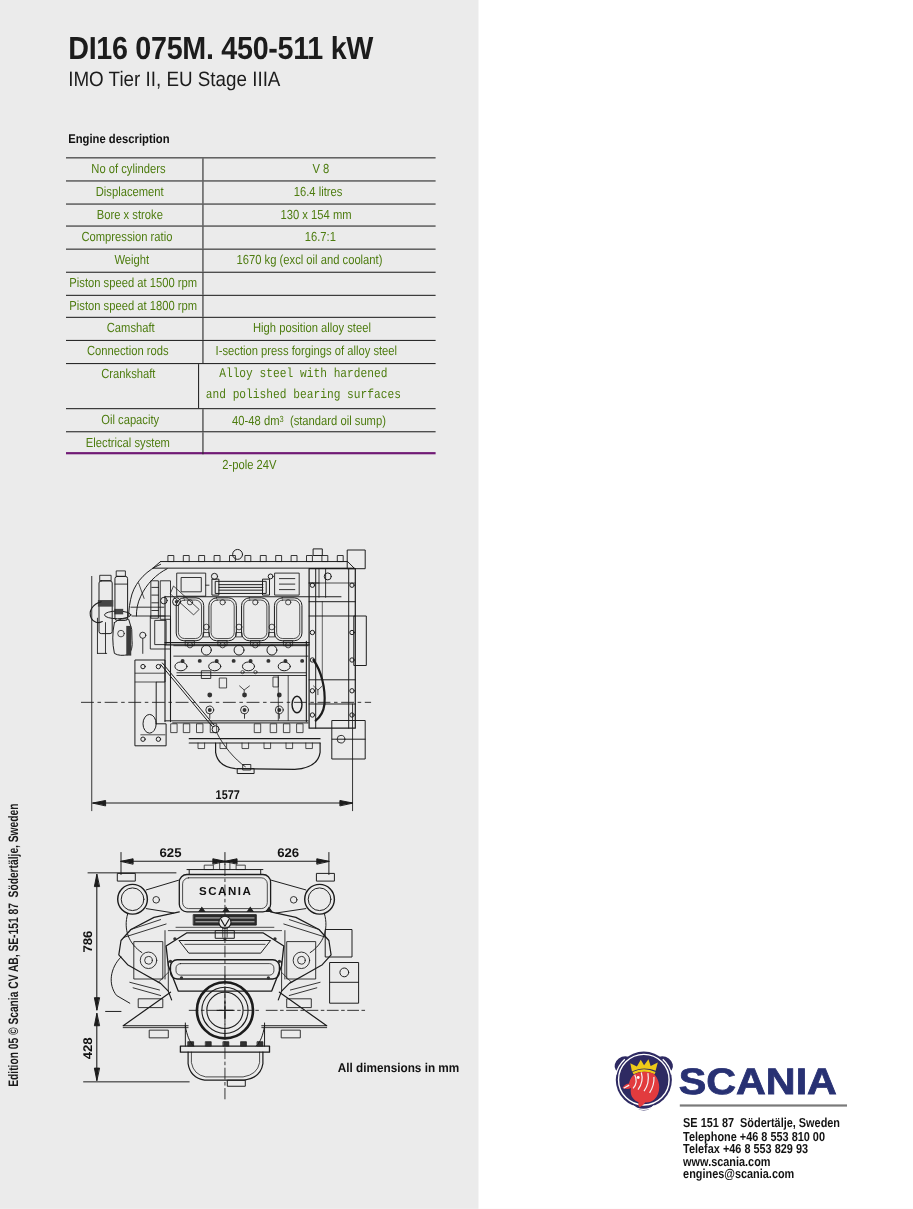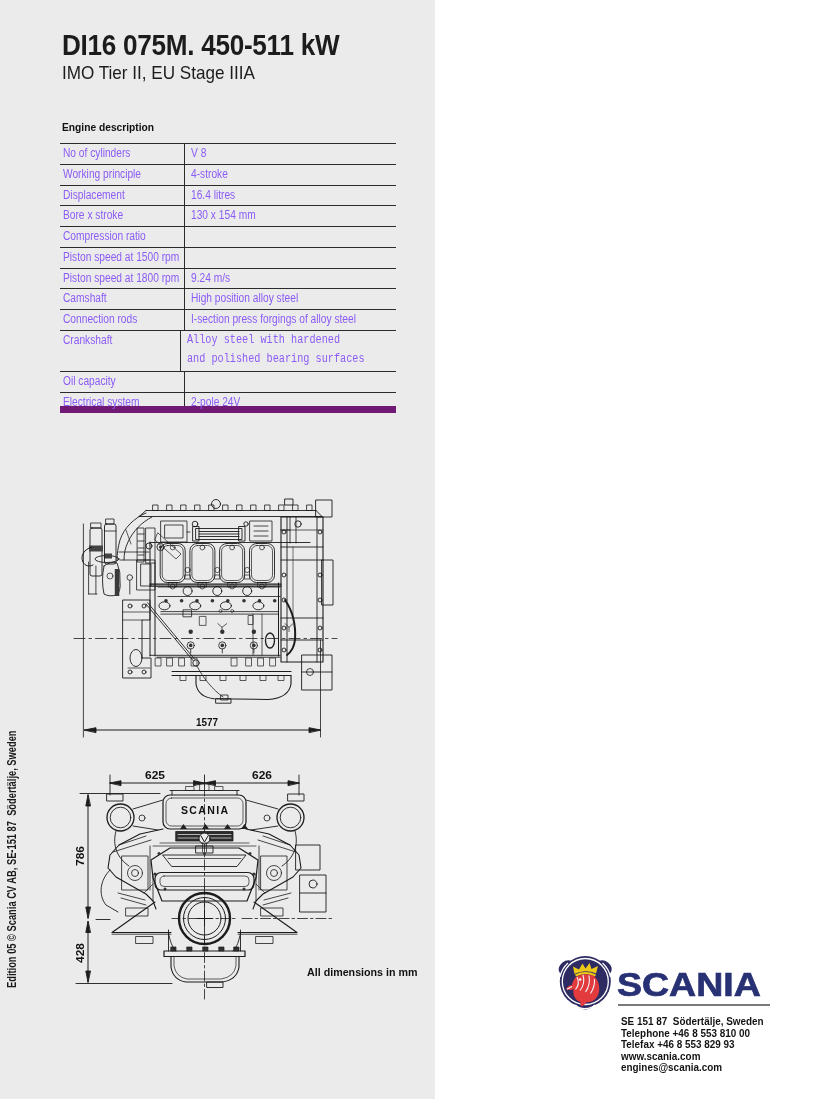--- a/index.html
+++ b/index.html
@@ -3,24 +3,24 @@
 <meta charset="utf-8">
 <style>
 html,body{margin:0;padding:0;}
 body{width:830px;height:1099px;position:relative;overflow:hidden;
  font-family:"Liberation Sans",sans-serif;background:#ffffff;color:#1a1a1a;}
 .abs{position:absolute;}
 #graybg{left:0;top:0;width:435px;height:1099px;background:#ebebeb;}
 #title{left:62px;top:29px;font-size:29px;font-weight:bold;letter-spacing:-0.3px;color:#1c1c1c;transform:scaleX(0.90);transform-origin:0 50%;white-space:nowrap;}
 #subtitle{left:62px;top:62px;font-size:19px;color:#1c1c1c;transform:scaleX(0.90);transform-origin:0 50%;white-space:nowrap;}
 #engdesc{left:62px;top:121px;font-size:11.5px;font-weight:bold;color:#111;transform:scaleX(0.89);transform-origin:0 50%;white-space:nowrap;}
-#tbl{left:60px;top:143px;width:336px;font-size:12px;color:#8b5cf6;}
+#tbl{left:60px;top:143px;width:336px;font-size:12px;color:#4d7c0f;text-align:center;}
 .row{display:flex;border-top:1px solid #2a2a2a;height:20.75px;line-height:19.8px;box-sizing:border-box;}
 .row.dbl{height:41.5px;}
-.row.last{border-bottom:7px solid #701a75;}
+.row.last{border-bottom:2px solid #701a75;flex-direction:column;}
 .c1{width:124.5px;border-right:1px solid #2a2a2a;padding-left:2.5px;box-sizing:border-box;}
 .c2{padding-left:6px;flex:1;}
 .dbl .c2{line-height:19.2px;padding-top:0.5px;font-family:Liberation Mono, monospace;}
 .t{display:inline-block;transform:scaleX(0.85);transform-origin:0 50%;white-space:nowrap;}
 #edition{left:4.5px;top:988px;font-size:12.5px;font-weight:bold;color:#1a1a1a;white-space:nowrap;
  transform:rotate(-90deg) scaleX(0.745);transform-origin:0 0;}
 #alldim{left:307px;top:966px;font-size:11.5px;font-weight:bold;color:#111;transform:scaleX(0.93);transform-origin:0 50%;white-space:nowrap;}
 #wordmark{left:617px;top:965.5px;font-size:33.5px;font-weight:bold;color:#283173;-webkit-text-stroke:0.7px #283173;letter-spacing:0;transform:scaleX(1.12);transform-origin:0 0;white-space:nowrap;}
 #logorule{left:618px;top:1004px;width:152px;height:2px;background:#7a7a7a;}
 #addr{left:621px;top:1016px;font-size:11.8px;font-weight:bold;line-height:11.5px;color:#131313;transform:scaleX(0.84);transform-origin:0 0;white-space:nowrap;}
@@ -37,68 +37,69 @@
 
 <div class="abs" id="engdesc">Engine description</div>
 
 <div class="abs" id="tbl">
 
 <div class="row">
       <div class="c1"><span class="t">No of cylinders</span></div>
       <div class="c2"><span class="t">V 8</span></div>
     </div>
 
-<div class="row">
-      <div class="c1"><span class="t">Working principle</span></div>
-      <div class="c2"><span class="t">4-stroke</span></div>
-    </div>
 
 
 <div class="row">
       <div class="c1"><span class="t">Displacement</span></div>
       <div class="c2"><span class="t">16.4 litres</span></div>
     </div>
 
 <div class="row">
       <div class="c1"><span class="t">Bore x stroke</span></div>
       <div class="c2"><span class="t">130 x 154 mm</span></div>
     </div>
 
 <div class="row">
       <div class="c1"><span class="t">Compression ratio</span></div>
-    </div>
-
+      <div class="c2"><span class="t">16.7:1</span></div>
+    </div>
+
+<div class="row">
+      <div class="c1"><span class="t">Weight</span></div>
+      <div class="c2"><span class="t">1670 kg (excl oil and coolant)</span></div>
+    </div>
 
 <div class="row">
       <div class="c1"><span class="t">Piston speed at 1500 rpm</span></div>
     </div>
 
 <div class="row">
       <div class="c1"><span class="t">Piston speed at 1800 rpm</span></div>
-      <div class="c2"><span class="t">9.24 m/s</span></div>
     </div>
 
 <div class="row">
       <div class="c1"><span class="t">Camshaft</span></div>
       <div class="c2"><span class="t">High position alloy steel</span></div>
     </div>
 
 
 <div class="row">
       <div class="c1"><span class="t">Connection rods</span></div>
       <div class="c2"><span class="t">I-section press forgings of alloy steel</span></div>
     </div>
 
 <div class="row dbl">
       <div class="c1"><span class="t">Crankshaft</span></div>
       <div class="c2"><span class="t">Alloy steel with hardened<br>and polished bearing surfaces</span></div>
     </div>
 
 <div class="row">
       <div class="c1"><span class="t">Oil capacity</span></div>
+      <div class="c2"><span class="t">40-48 dm<sup>3</sup>&nbsp; (standard oil sump)</span></div>
     </div>
 
 <div class="row last">
       <div class="c1"><span class="t">Electrical system</span></div>
       <div class="c2"><span class="t">2-pole 24V</span></div>
     </div>
 </div>
 
 <svg class="abs" style="left:60px;top:495px" width="290" height="250" viewBox="60 495 290 250">
 <g fill="none" stroke="#1c1c1c" stroke-width="0.9" stroke-linejoin="round" stroke-linecap="round">

